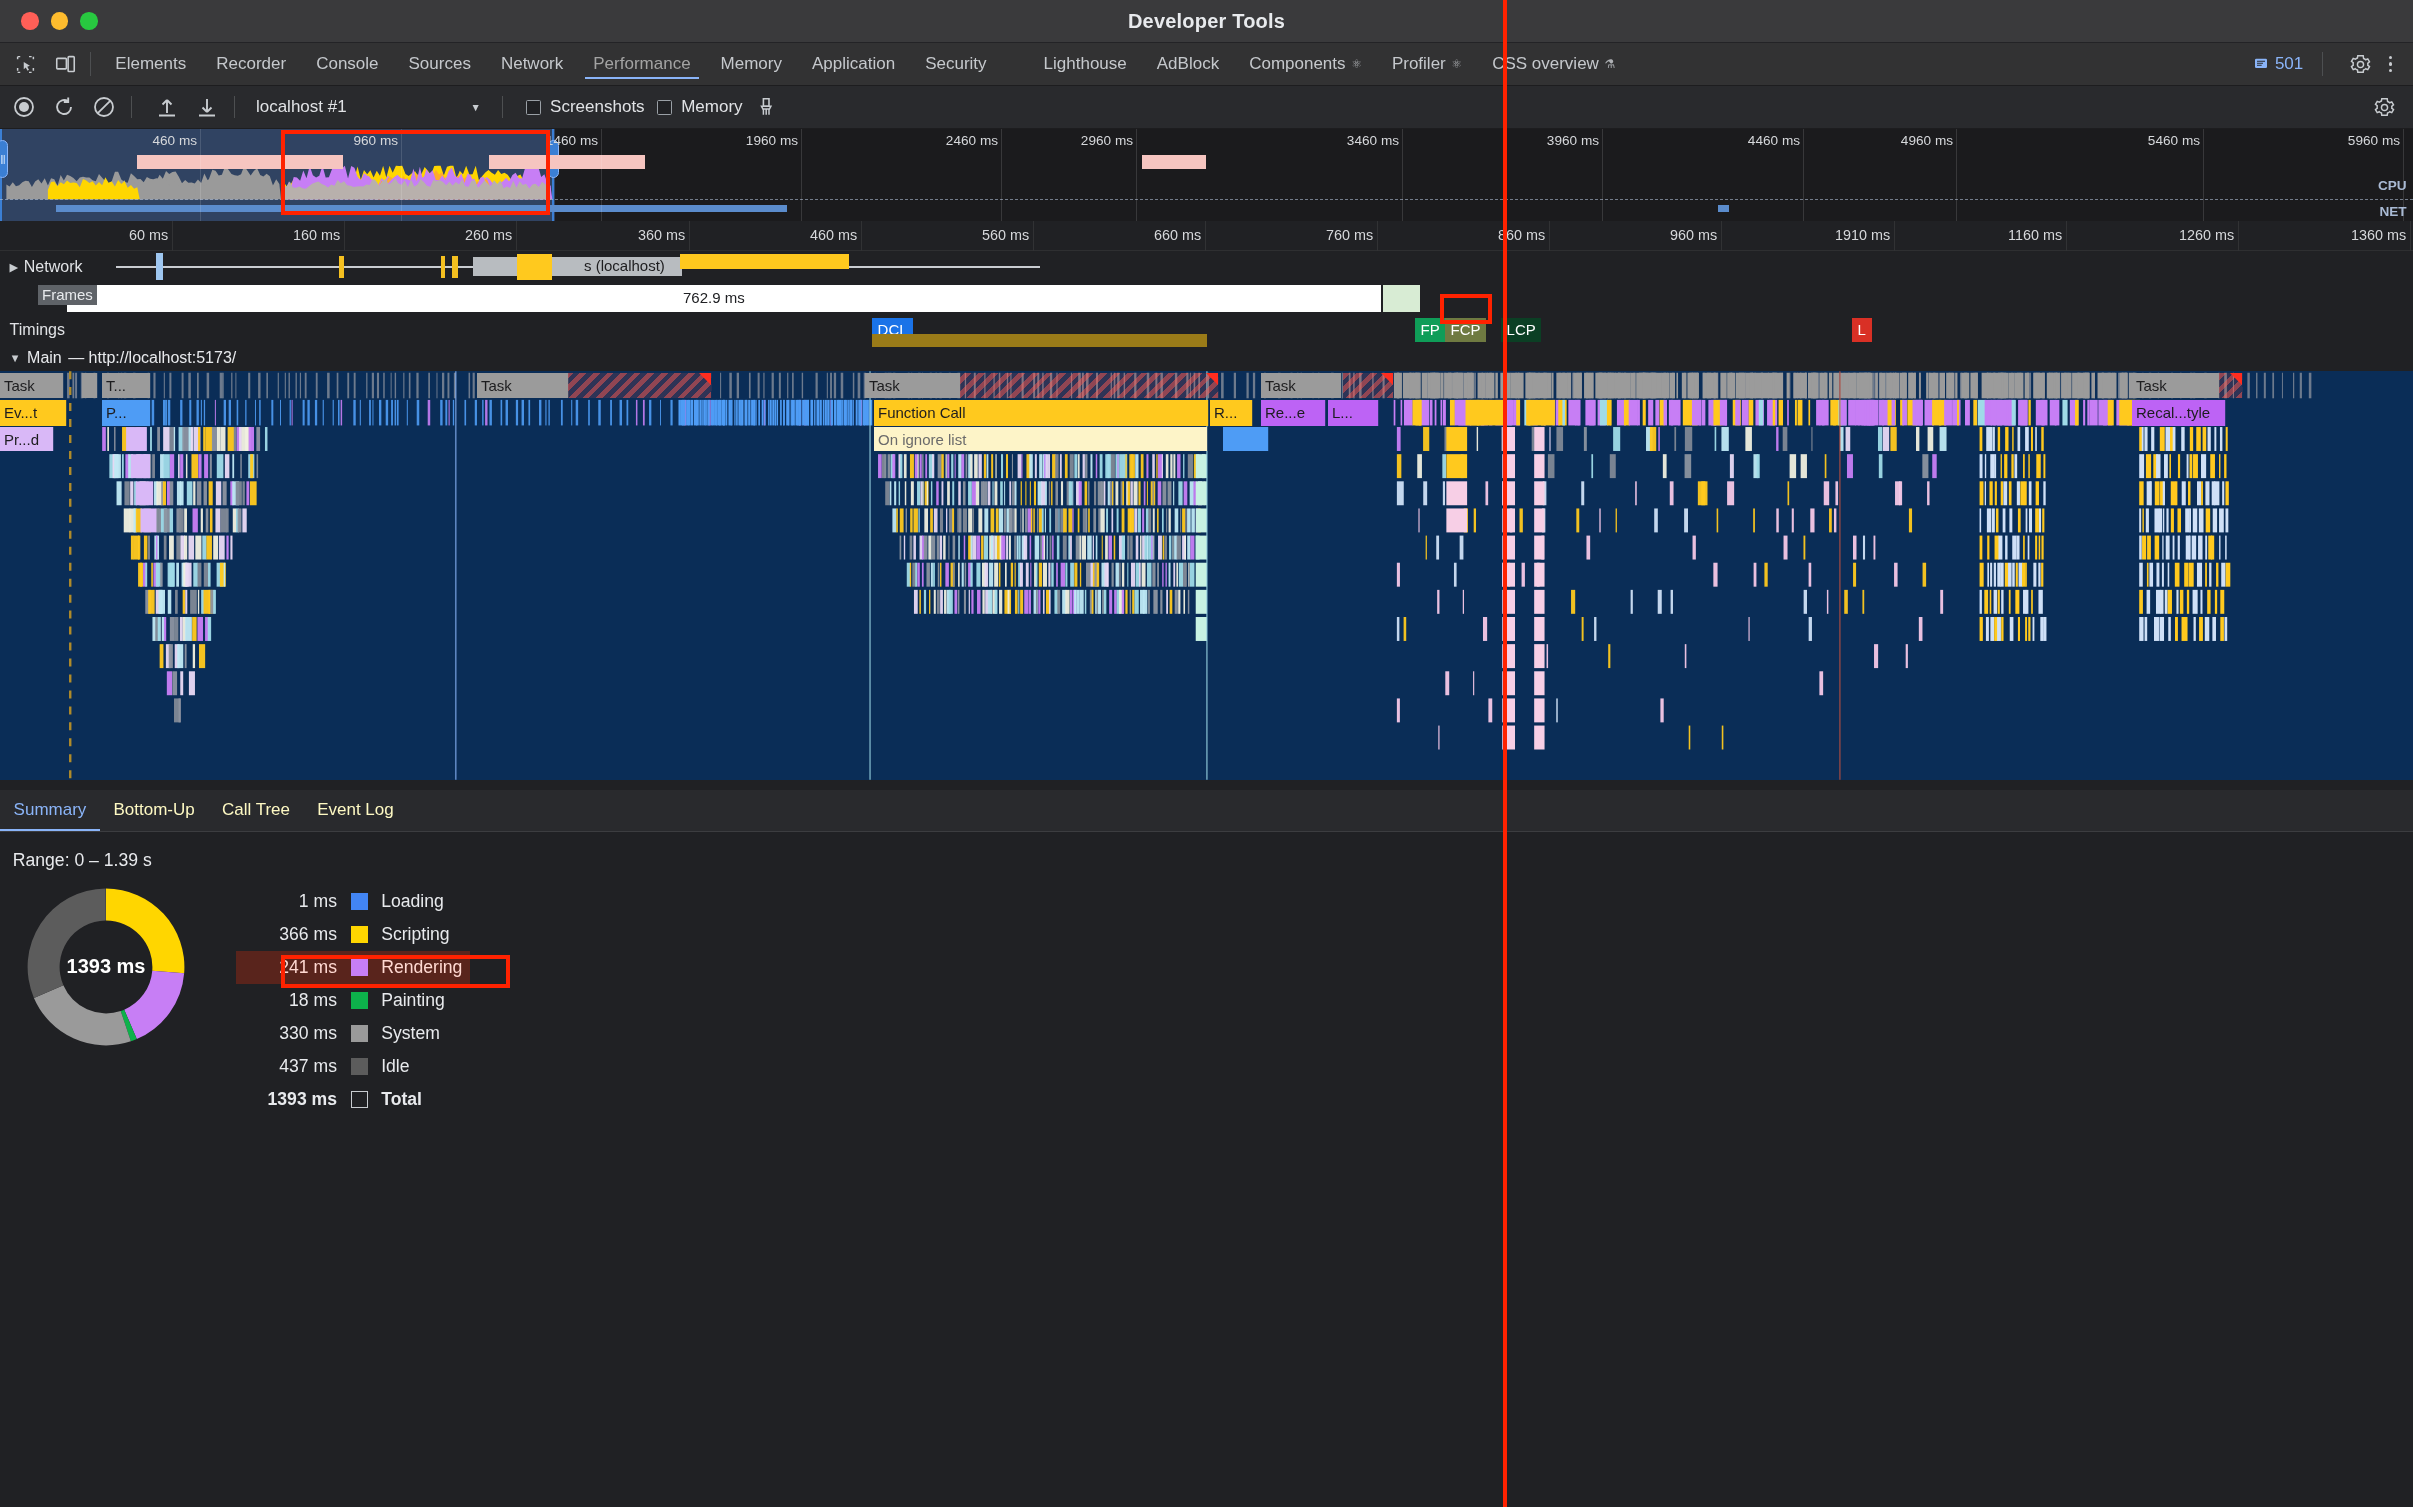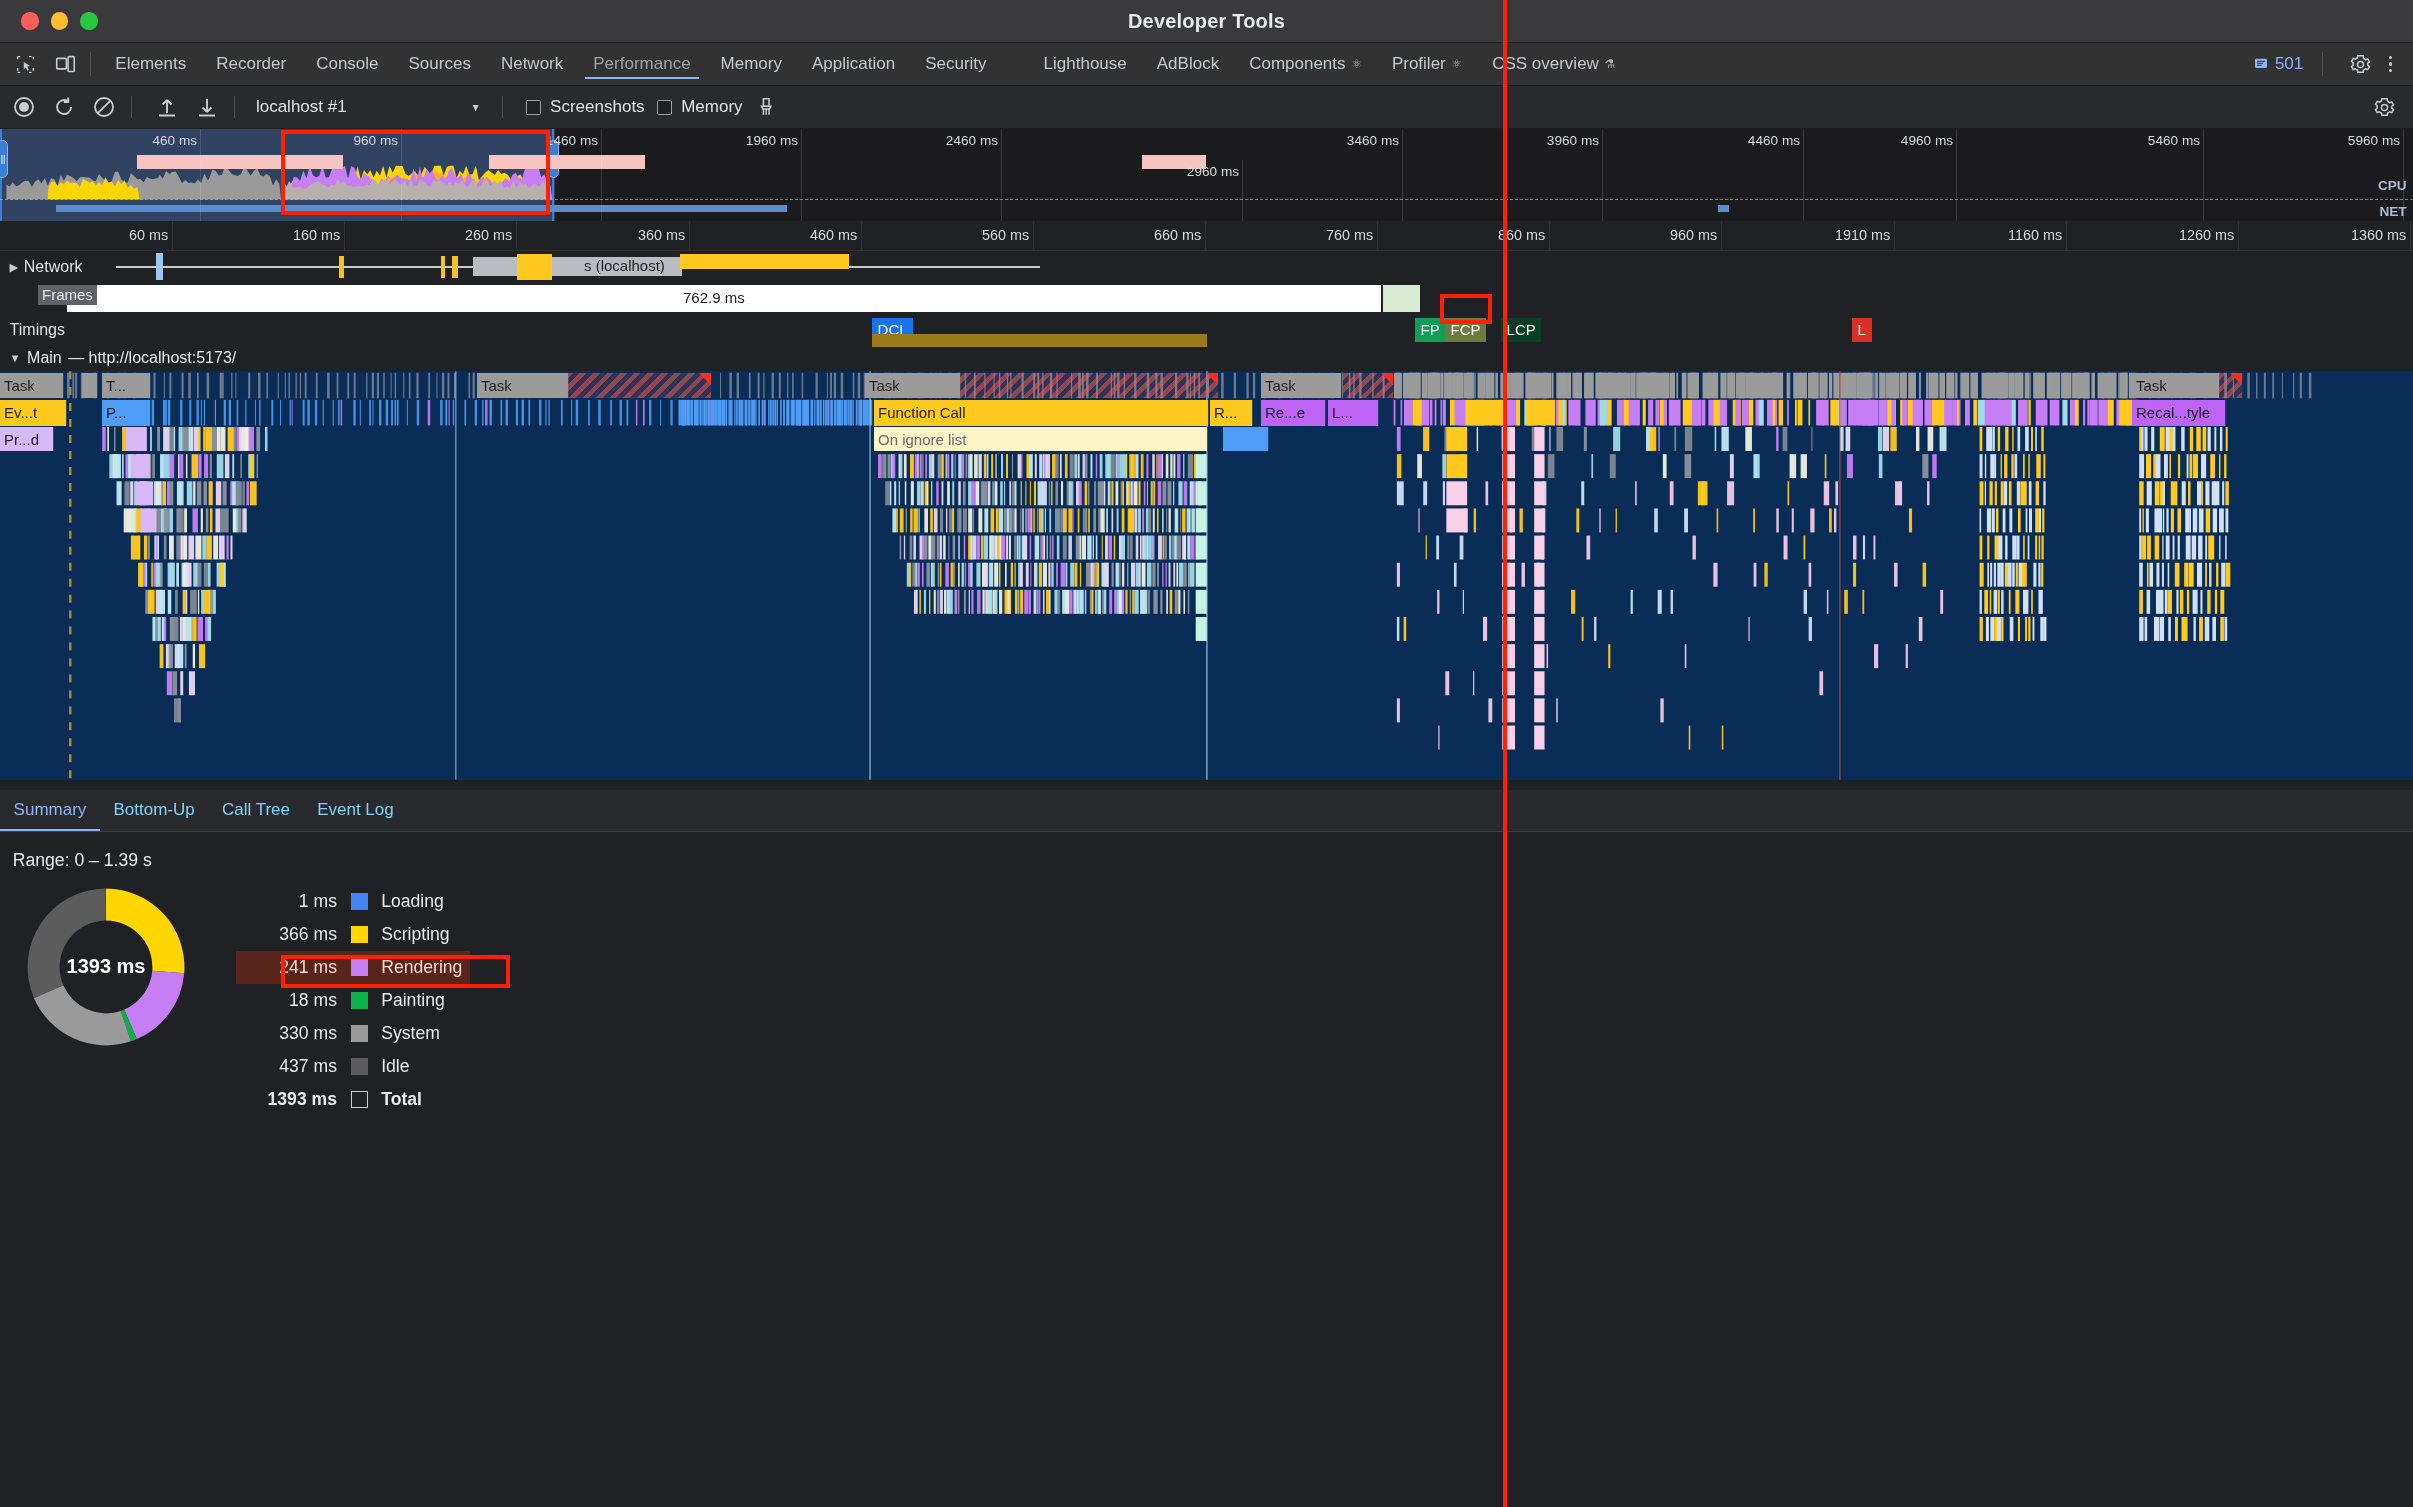--- a/index.html
+++ b/index.html
@@ -212,21 +212,21 @@
     pointer-events: none;
   }
 
   
   .drawer { position: absolute; left: 0; right: 0; background: #202124; }
   .dtabs {
     height: 42px; background: #292a2d; display: flex; align-items: flex-end;
     border-bottom: 0.8px solid #3c3d40;
   }
   .dtab {
-    font-size: 17px; color: #7dd3fc; padding: 0 13.6px; height: 42px;
+    font-size: 17px; color: #fef9c3; padding: 0 13.6px; height: 42px;
     display: flex; align-items: center; position: relative;
   }
   .dtab.active { color: #8ab4f8; }
   .dtab.active::after {
     content: ""; position: absolute; left: 0; right: 0; bottom: 0; height: 2.4px;
     background: #8ab4f8;
   }
   .range { color: #e8eaed; font-size: 17.6px; padding: 17.6px 0 0 12.8px; }
 
   .summary-wrap { display: flex; align-items: flex-start; padding: 14.4px 0 0 24px; gap: 48px; }
@@ -451,21 +451,21 @@
       </div>
       <div class="ov-tick" style="left: 601px;">
         <span>1460 ms</span>
       </div>
       <div class="ov-tick" style="left: 801px;">
         <span>1960 ms</span>
       </div>
       <div class="ov-tick" style="left: 1001px;">
         <span>2460 ms</span>
       </div>
-      <div class="ov-tick" style="left: 1242px; margin-top: 31px;">
+      <div class="ov-tick" style="left: 1136px;">
         <span>2960 ms</span>
       </div>
       <div class="ov-tick" style="left: 1402px;">
         <span>3460 ms</span>
       </div>
       <div class="ov-tick" style="left: 1602px;">
         <span>3960 ms</span>
       </div>
       <div class="ov-tick" style="left: 1803px;">
         <span>4460 ms</span>

